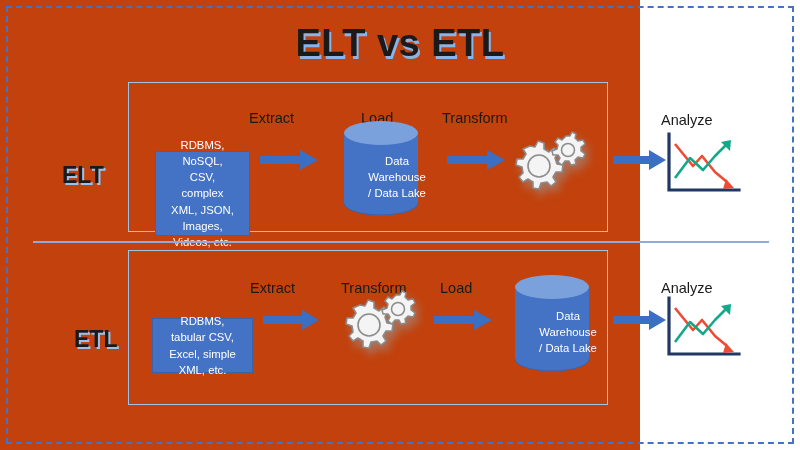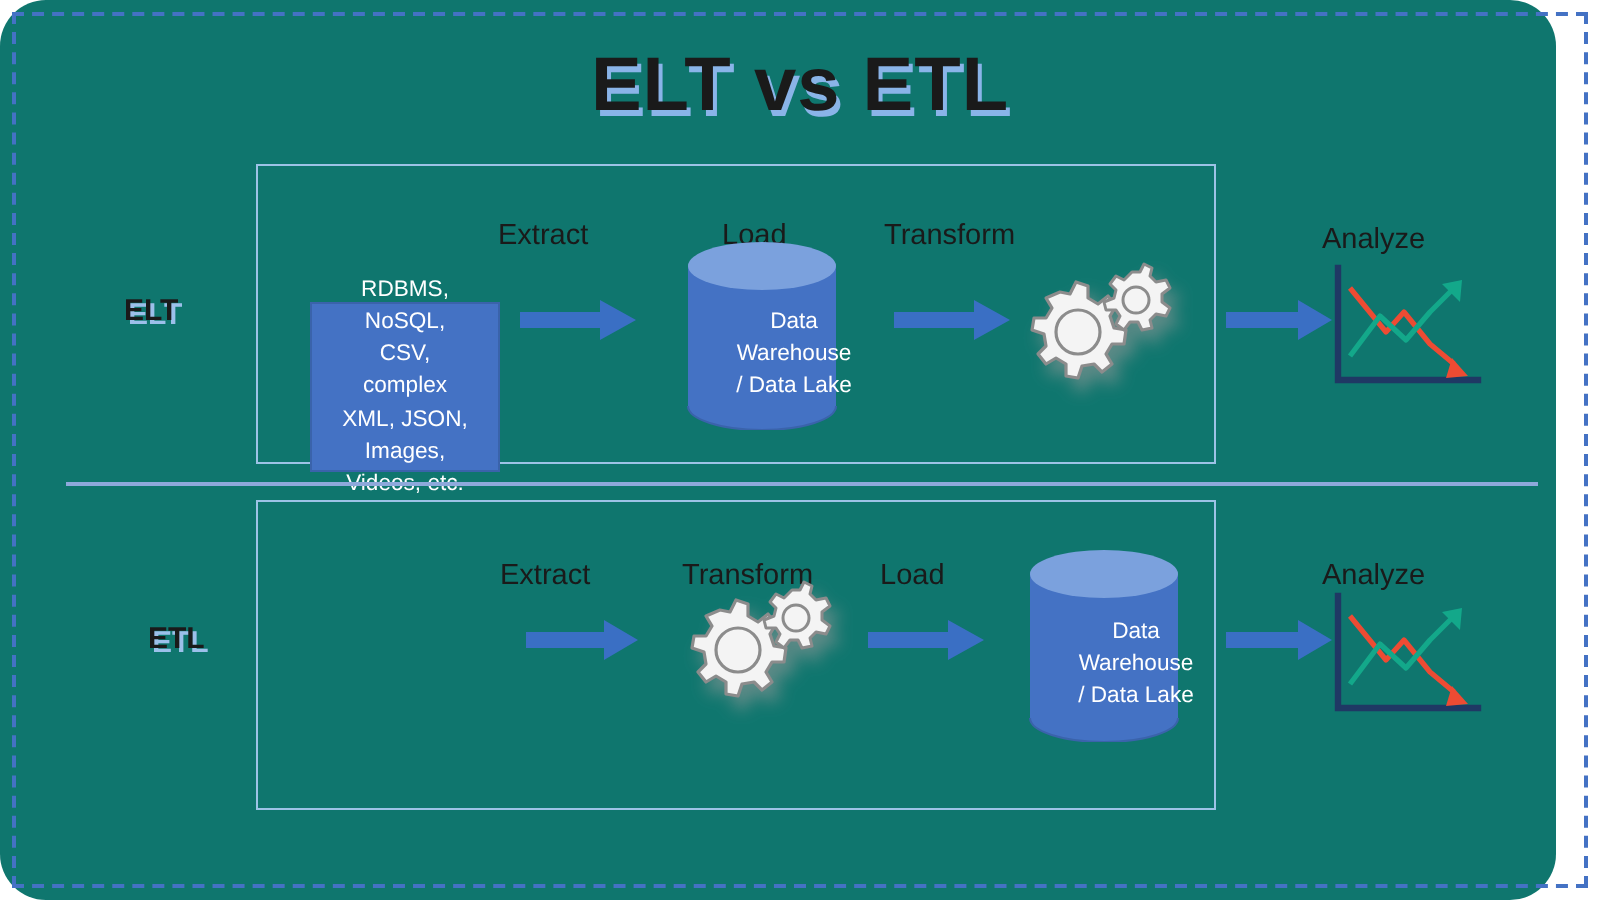--- a/index.html
+++ b/index.html
@@ -7,24 +7,23 @@
   html, body {
     width: 800px;
     height: 450px;
     background: #ffffff;
     font-family: "Liberation Sans", sans-serif;
     overflow: hidden;
   }
 
   #slide {
     position: relative;
-    width: 778px;
+    width: 640px;
     height: 450px;
-    background: #0f766e;
-    border-radius: 23px;
+    background: #c2410c;
   }
 
   
   .outer-frame {
     position: absolute;
     left: 6px;
     top: 6px;
     width: 788px;
     height: 438px;
     border: 2px dashed #4472c4;
@@ -41,24 +40,25 @@
     font-size: 38px;
     font-weight: bold;
     color: #1a1a1a;
     letter-spacing: 0.5px;
     text-shadow: 2px 3px 0 #8ab4e8;
   }
 
   
   .row-label {
     position: absolute;
-    font-size: 15px;
+    font-size: 23px;
     font-weight: bold;
     color: #1a1a1a;
     text-shadow: 2px 2px 0 #9cc0ea;
+    margin-top: 15px;
   }
   .row-label.r1 { left: 62px; top: 147px; }
   .row-label.r2 { left: 74px; top: 311px; }
 
   
   .panel {
     position: absolute;
     border: 1.4px solid #9dc3e6;
     background: transparent;
   }
@@ -210,20 +210,23 @@
   <div class="divider"></div>
 
   <div class="row-label r2">ETL</div>
   <div class="panel r2"></div>
 
   <div class="caption" style="left:250px; top:268px;">Extract</div>
   <div class="caption" style="left:341px; top:268px;">Transform</div>
   <div class="caption" style="left:440px; top:268px;">Load</div>
   <div class="caption" style="left:661px; top:268px;">Analyze</div>
 
+  <div class="source-box" style="left:152px; top:291px; width:101px; height:55px;">
+    <span>RDBMS, tabular CSV, Excel, simple XML, etc.</span>
+  </div>
 
   <div class="arrow" style="left:263px; top:310px;">
     <svg width="58" height="20" viewBox="0 0 58 20">
       <path d="M0 6 L39 6 L39 0 L56 10 L39 20 L39 14 L0 14 Z" fill="#3a6fc4"></path>
     </svg>
   </div>
 
   <div class="gears" style="left:327px; top:283px;">
     <svg width="100" height="84" viewBox="0 0 100 84">
       <defs>

